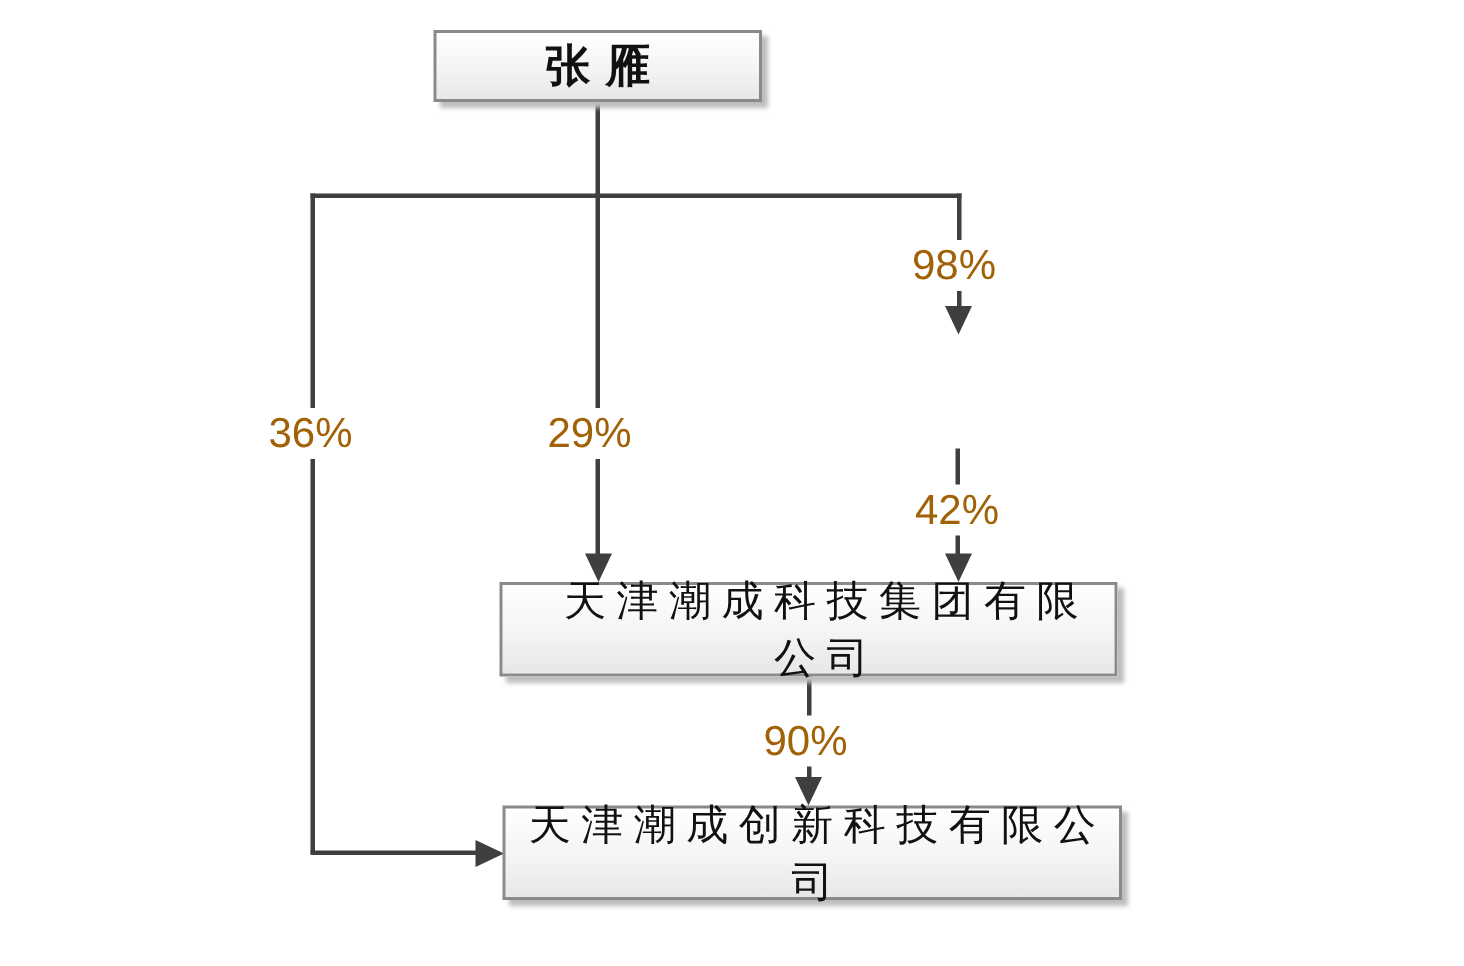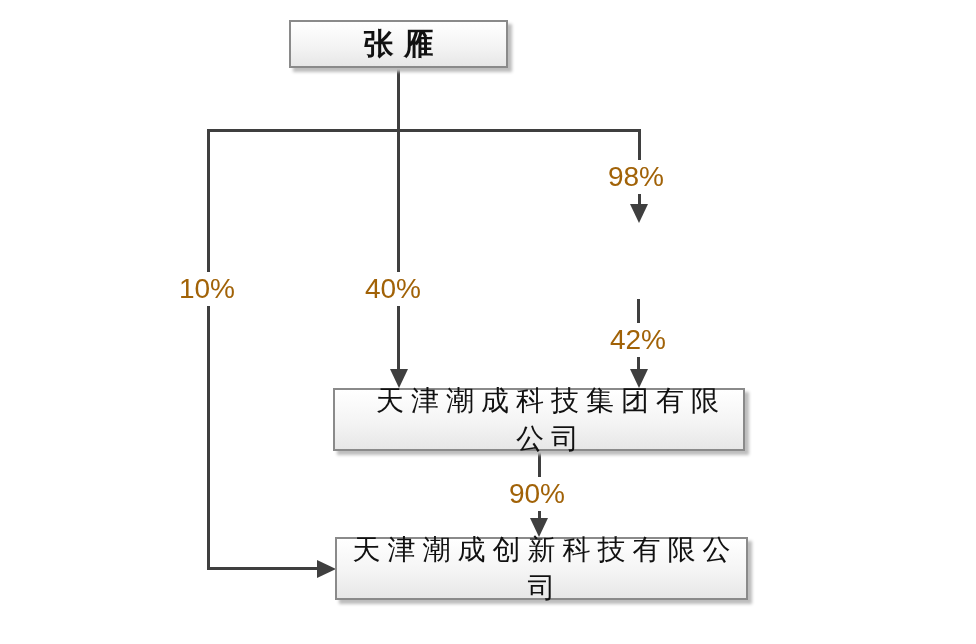--- a/index.html
+++ b/index.html
@@ -104,22 +104,22 @@
   <div class="line line-45-v"></div>
   <div class="line line-90-v"></div>
 
   <div class="arrow-down arrow-down-shanghai"></div>
   <div class="arrow-down arrow-down-group-l"></div>
   <div class="arrow-down arrow-down-group-r"></div>
   <div class="arrow-down arrow-down-innov"></div>
   <div class="arrow-right"></div>
 
   <div class="pct pct-98">98%</div>
-  <div class="pct pct-55">40%</div>
-  <div class="pct pct-10">10%</div>
+  <div class="pct pct-55">29%</div>
+  <div class="pct pct-10">36%</div>
   <div class="pct pct-45">42%</div>
   <div class="pct pct-90">90%</div>
 
   <div class="node node-zhang-yan">
     <span>张雁</span>
   </div>
 
 
   <div class="node node-group">
     <span>天津潮成科技集团有限公司</span>

